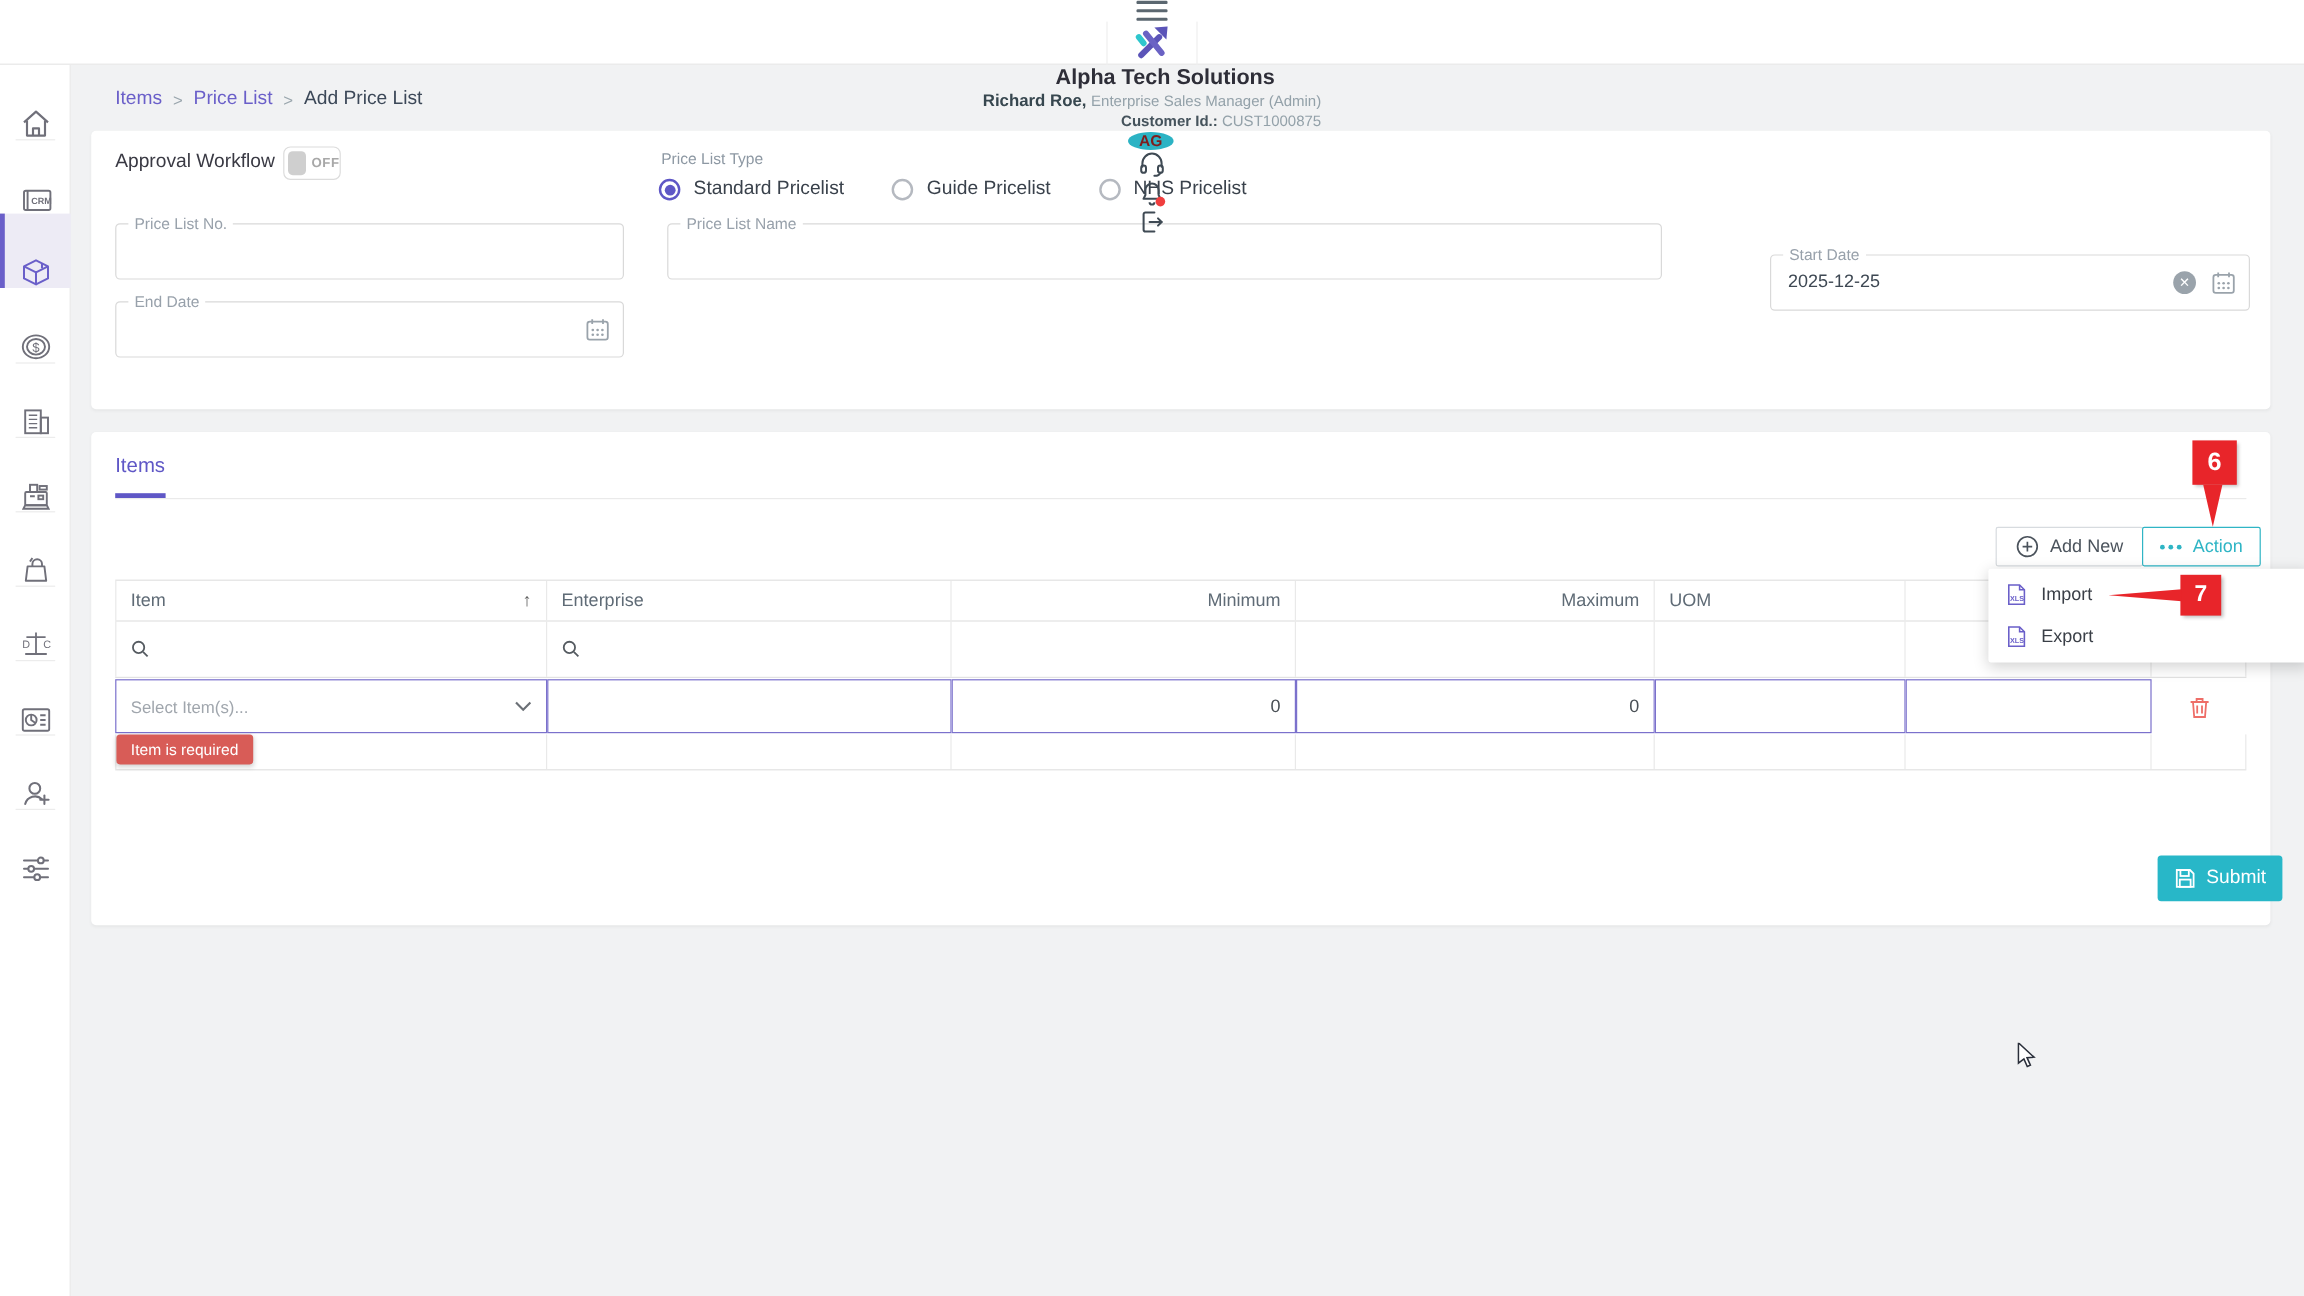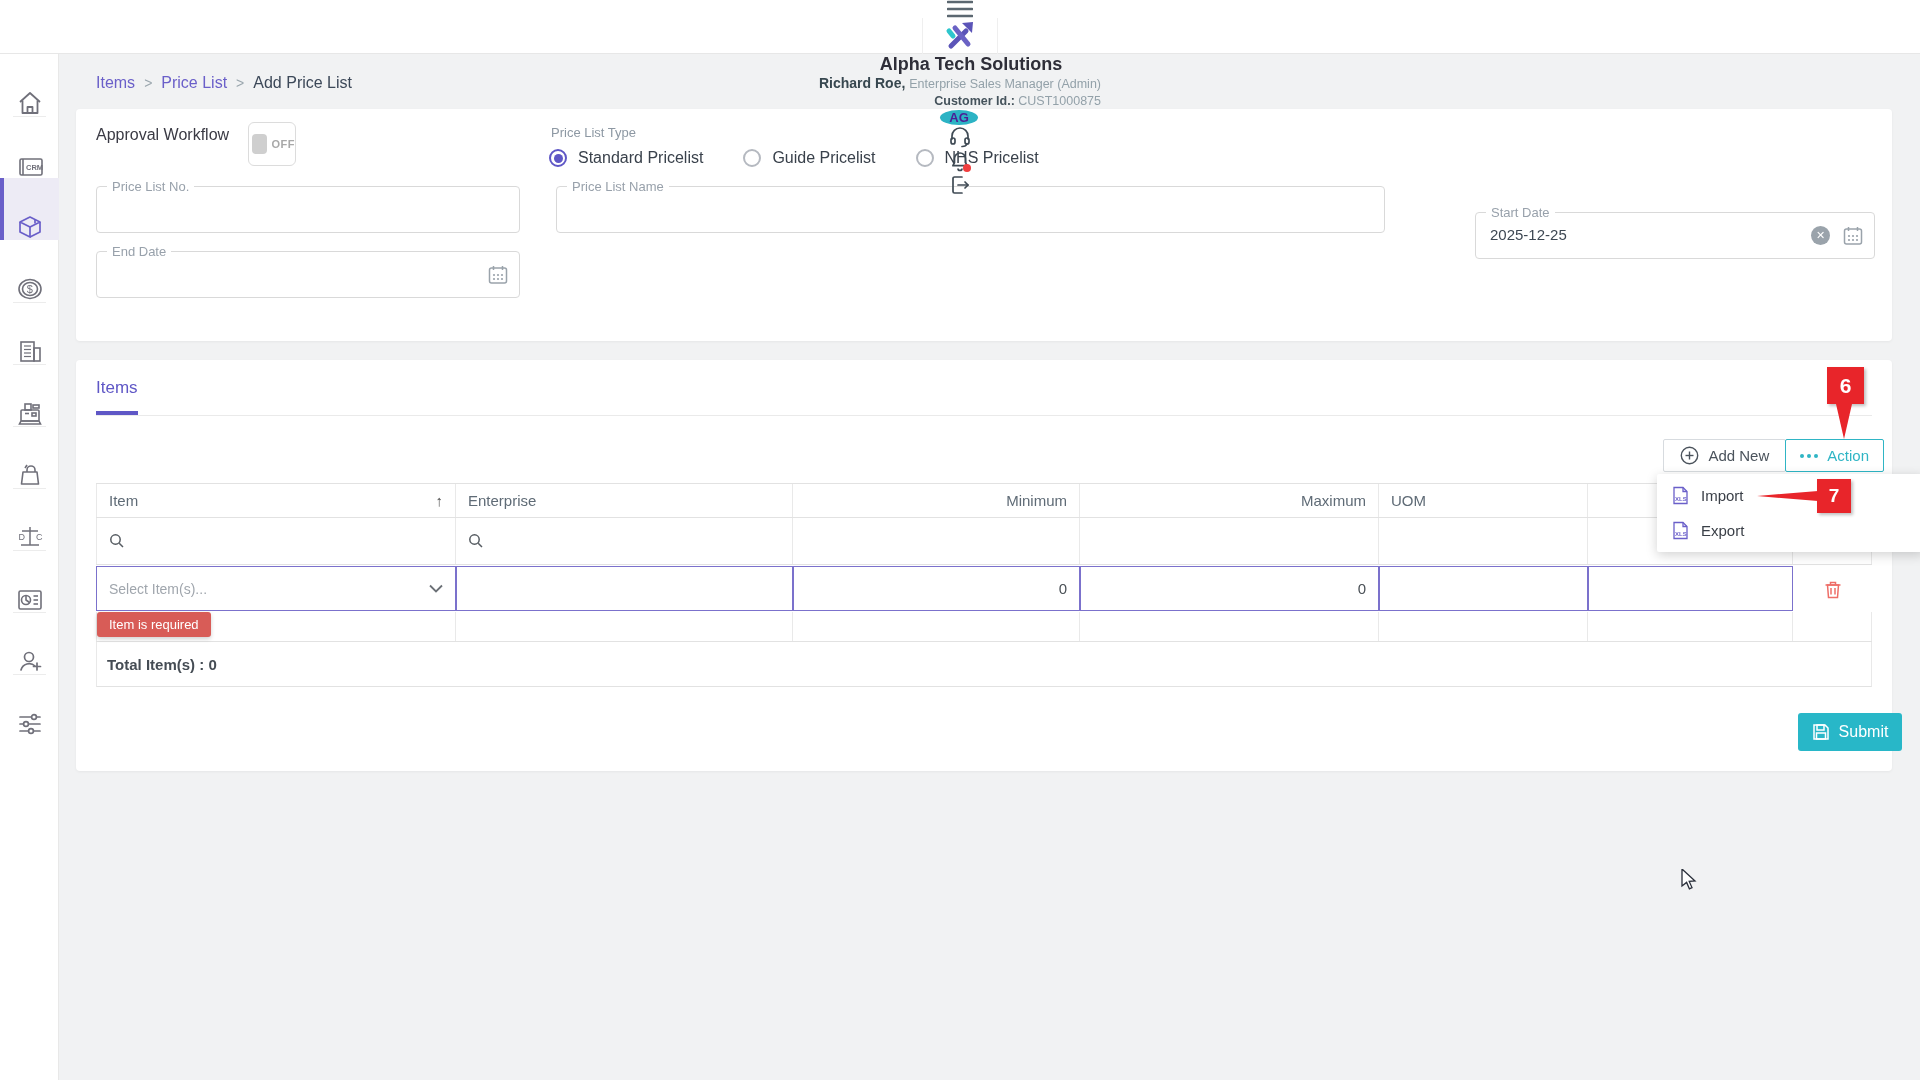--- a/index.html
+++ b/index.html
@@ -22,21 +22,21 @@
   .logo-box { width:76px; height:54px; border-left:1px solid #efefef; border-right:1px solid #efefef; display:flex; align-items:center; justify-content:center; }
   .app-title { margin-left:22px; font-size:18px; font-weight:bold; color:#2e2e38; }
   .top-spacer { flex:1; }
   .user-block { text-align:right; line-height:17px; }
   .user-line1 { font-size:14px; }
   .user-name { font-weight:bold; color:#37474f; }
   .user-role { color:#93a1a9; font-size:12.5px; }
   .user-line2 { font-size:12.5px; }
   .cust-label { font-weight:bold; color:#45535c; }
   .cust-id { color:#93a1a9; }
-  .avatar { width:38px; height:38px; border-radius:50%; background:#2cb3c4; color:#4c1d95; font-size:13px; font-weight:bold;
+  .avatar { width:38px; height:38px; border-radius:50%; background:#2cb3c4; color:#7f1d1d; font-size:13px; font-weight:bold;
             display:flex; align-items:center; justify-content:center; margin:0 16px 0 14px; cursor:pointer; }
   .vdivider { width:1px; height:30px; background:#e3e3e3; margin-right:6px; }
   .top-icon { width:46px; height:54px; display:flex; align-items:center; justify-content:center; cursor:pointer; position:relative; }
   .bell-dot { position:absolute; top:15px; right:12px; width:8px; height:8px; border-radius:50%; background:#f03e3e; }
 
   
   .sidebar { position:absolute; top:54px; left:0; bottom:0; width:59px; background:#fff; border-right:1px solid #e8e8e8; z-index:30; }
   .side-item { width:59px; height:62px; display:flex; align-items:flex-end; justify-content:center; position:relative; color:#70707a; cursor:pointer; }
   .side-item + .side-item::before { content:""; position:absolute; top:0; left:13px; right:13px; height:1px; background:#ececec; }
   .side-item.active { background:#edebf5; color:#6a5fc9; }
@@ -49,21 +49,21 @@
   .bc-link { color:#6a5fc9; cursor:pointer; }
   .bc-sep { color:#9aa6ad; font-size:14px; }
   .bc-current { color:#3c4858; }
 
   .card { background:#fff; border-radius:4px; box-shadow:0 1px 3px rgba(0,0,0,.05); margin-left:17px; width:1816px; position:relative; }
   .card-form { margin-top:17px; height:232px; }
   .card-items { margin-top:19px; height:411px; }
 
   
   .aw-label { position:absolute; left:20px; top:17px; font-size:16px; color:#3a3a44; }
-  .toggle { position:absolute; left:172px; top:13px; width:48px; height:44px; border:1px solid #dcdcdc; border-radius:6px;
+  .toggle { position:absolute; left:160px; top:13px; width:48px; height:28px; border:1px solid #dcdcdc; border-radius:6px;
             background:#fff; display:flex; align-items:center; cursor:pointer; }
   .toggle-knob { width:19px; height:20px; background:#cfcfcf; border-radius:4px; margin:0 5px 0 3px; }
   .toggle-text { font-size:11px; font-weight:bold; color:#a8a8a8; letter-spacing:.5px; }
   .plt-label { position:absolute; left:475px; top:16px; font-size:13px; color:#8d98a3; }
   .radio-row { position:absolute; left:473px; top:40px; display:flex; align-items:center; gap:40px; }
   .radio-opt { display:flex; align-items:flex-end; gap:11px; cursor:pointer; }
   .radio-circle { width:18px; height:18px; border-radius:50%; border:2px solid #b5b9c0; background:#fff; display:flex; align-items:center; justify-content:center; }
   .radio-opt.selected .radio-circle { border-color:#5f57c6; }
   .radio-opt.selected .radio-circle::after { content:""; width:9px; height:9px; border-radius:50%; background:#5f57c6; }
   .radio-label { font-size:16px; color:#39414b; }
@@ -477,21 +477,20 @@
           <span class="err-badge">Item is required</span>
         </div>
         <div class="c1"></div>
         <div class="c2"></div>
         <div class="c3"></div>
         <div class="c4"></div>
         <div class="c5"></div>
         <div class="c6"></div>
       </div>
 
-      <div class="ttotal">Total Item(s) : 0</div>
     </div>
 
     <div class="dropdown">
       <div class="dd-item">
         <svg width="17" height="19" viewBox="0 0 17 19" fill="none" stroke="#6a5fc9" stroke-width="1.3">
             <path d="M2 1.5h9l4 4v12h-13z"></path>
             <path d="M11 1.5v4h4"></path>
             <text x="3" y="14.5" font-size="6" font-weight="bold" fill="#6a5fc9" stroke="none" font-family="Liberation Sans,sans-serif">XLS</text>
           </svg>
         <span>Import</span>

